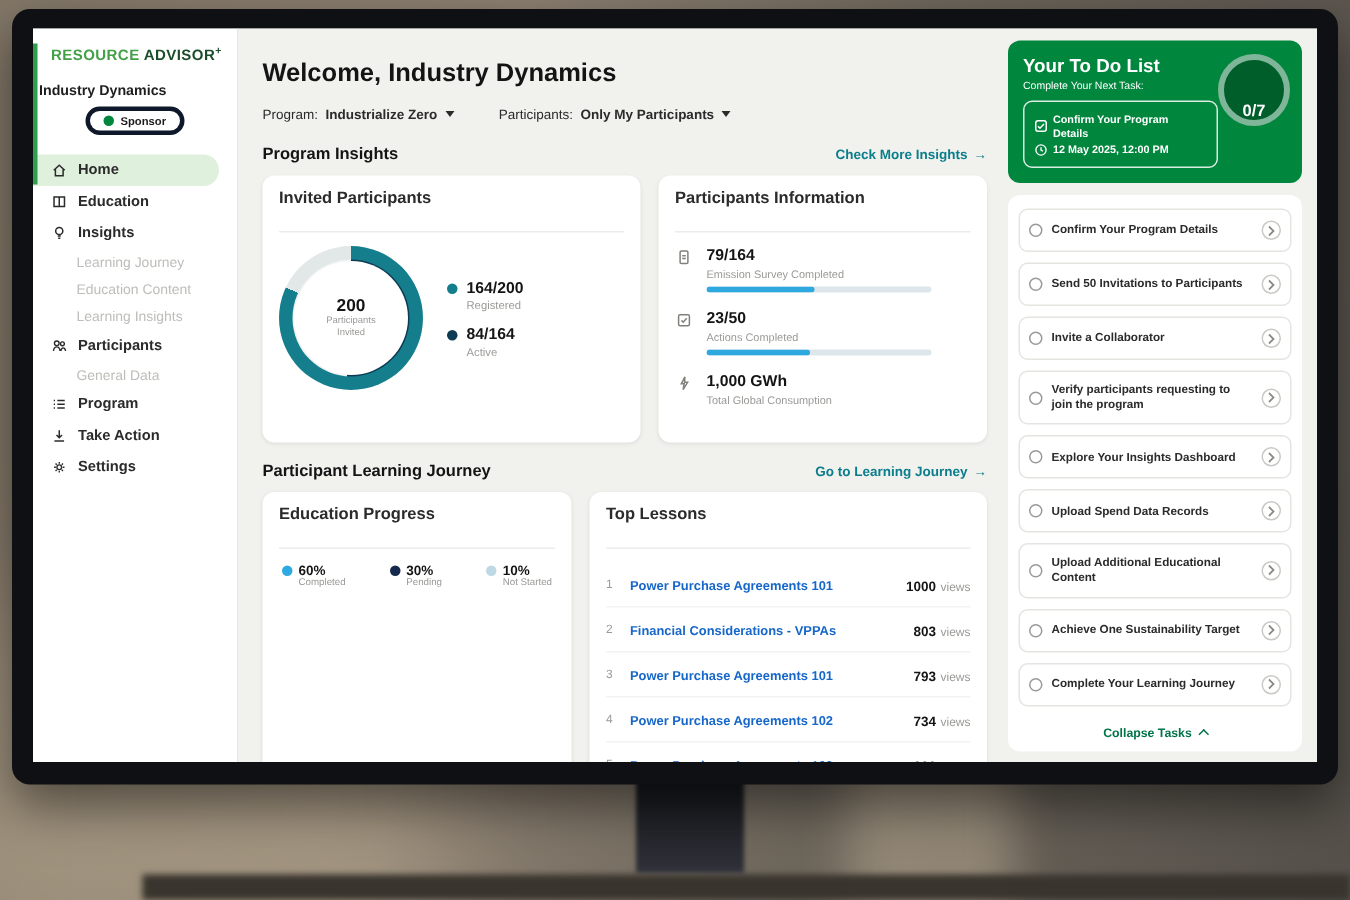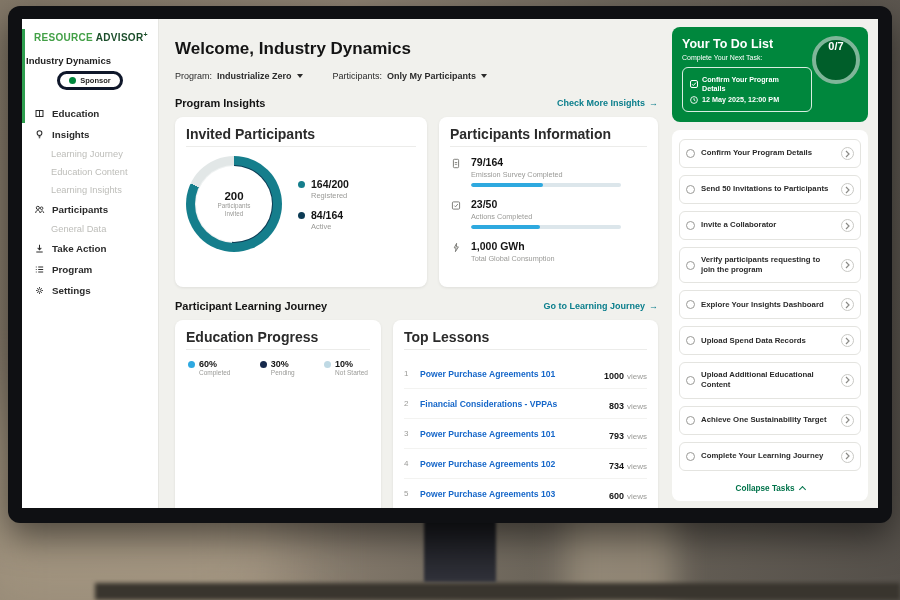--- a/index.html
+++ b/index.html
@@ -42,21 +42,21 @@
   .page-title{font-size:17px;color:#141414;margin:6px 0 12px;font-weight:bold}
   .filters{display:flex;gap:30px;font-size:9px;color:#2b2b2b;margin-bottom:16px;align-items:flex-end}
   .filter{display:flex;align-items:center;cursor:pointer}
   .f-value{font-weight:bold;margin-left:5px}
   .chev{width:0;height:0;border-left:3.5px solid transparent;border-right:3.5px solid transparent;border-top:4px solid #2b2b2b;display:inline-block;margin-left:5px}
   .section-row{display:flex;justify-content:space-between;align-items:center;margin:2px 0 8px}
   .section-title{font-size:11px;font-weight:bold;color:#141414}
   .tlink{font-size:9px;font-weight:bold;color:#0A7E8C;display:flex;align-items:center;gap:4px;cursor:pointer;text-decoration:none}
   .cards-row{display:flex;gap:12px;margin-bottom:13px}
   .card{background:#fff;border-radius:8px;box-shadow:0 1px 3px rgba(0,0,0,.08);padding:9px 11px}
-  .card-title{font-size:14px;font-weight:bold;color:#2b2b2b;padding-bottom:4px;border-bottom:1px solid #ececea;margin-bottom:9px}
+  .card-title{font-size:11px;font-weight:bold;color:#2b2b2b;padding-bottom:16px;border-bottom:1px solid #ececea;margin-bottom:9px}
   .card-invited{width:252px;min-height:158px}
   .card-pinfo{flex:1;min-height:158px}
   .card-edu{width:206px;min-height:150px}
   .card-lessons{flex:1;min-height:150px}
 
   
   .invited-body{display:flex;align-items:center}
   .donut{width:96px;height:96px;border-radius:50%;position:relative;flex-shrink:0;background:#E2E7E7}
   .donut-mid{position:absolute;inset:9px;border-radius:50%;background:#EFF2F2}
   .donut-hole{position:absolute;inset:10px;border-radius:50%;background:#fff;display:flex;flex-direction:column;align-items:center;justify-content:center;text-align:center}
@@ -97,21 +97,21 @@
   .l-title{color:#1667C9;font-weight:600;font-size:8.6px;flex:1;cursor:pointer}
   .l-views{white-space:nowrap}
   .l-views-val{font-weight:bold;font-size:9px;color:#141414}
   .l-views-lab{color:#9a9a97;font-size:8px;margin-left:3px}
 
   
   .right{width:208px;flex-shrink:0;padding:8px 10px 0 2px;display:flex;flex-direction:column;overflow:hidden}
   .todo-card{background:#00873D;border-radius:8px;padding:10px;color:#fff;position:relative;flex-shrink:0}
   .todo-title{font-size:12.5px;font-weight:bold;margin-bottom:3px}
   .todo-sub{font-size:7px;margin-bottom:6px}
-  .todo-progress{position:absolute;right:8px;top:9px;width:48px;height:48px;border-radius:50%;background:#005E2A;border:4px solid #7FB699;display:flex;align-items:flex-start;justify-content:center;font-size:11px;font-weight:bold;color:#fff}
+  .todo-progress{position:absolute;right:8px;top:9px;width:48px;height:48px;border-radius:50%;background:#005E2A;border:4px solid #7FB699;display:flex;align-items:flex-end;justify-content:center;font-size:11px;font-weight:bold;color:#fff}
   .next-task{border:1px solid rgba(255,255,255,.85);border-radius:6px;padding:5px 7px;width:130px;font-size:7.2px;font-weight:600;cursor:pointer}
   .nt-row{display:flex;align-items:center;gap:4px;margin:2px 0}
   .task-card{background:#fff;border-radius:8px;margin-top:8px;padding:2px 7px 0;flex-shrink:0}
   .task{display:flex;align-items:center;gap:6px;border:1px solid #e4e4e0;border-radius:6px;padding:7px 6px;margin:7px 0;font-size:7.8px;font-weight:600;color:#2b2b2b;cursor:pointer}
   .task-check{width:9px;height:9px;border:1px solid #9a9a97;border-radius:50%;flex-shrink:0;background:#fff;cursor:pointer}
   .task-label{flex:1;line-height:1.3}
   .task-go{width:13px;height:13px;border:1px solid #c9c9c5;border-radius:50%;display:flex;align-items:center;justify-content:center;flex-shrink:0;cursor:pointer}
   .collapse{display:flex;justify-content:center;align-items:center;gap:5px;color:#00734A;font-size:8.2px;font-weight:bold;padding:6px 0 8px;cursor:pointer}
   .up-chev{width:5px;height:5px;border-left:1.5px solid #00734A;border-top:1.5px solid #00734A;transform:rotate(45deg);margin-top:2px}
   svg{display:block}
@@ -132,20 +132,28 @@
       <div class="logo">
         <span class="logo-res">RESOURCE</span>
         <span class="logo-adv">ADVISOR</span><sup>+</sup>
       </div>
       <div class="org">Industry Dynamics</div>
       <div class="badge">
         <span class="badge-dot"></span>
         <span>Sponsor</span>
       </div>
       <nav>
+        <div class="nav-item active">
+          <span class="nav-icon">
+              <svg width="11" height="11" viewBox="0 0 12 12">
+                <path d="M2 6 L6 2.3 L10 6 M3.2 5.2 V10 H8.8 V5.2" fill="none" stroke="currentColor" stroke-width="1.1"></path>
+              </svg>
+            </span>
+          <span>Home</span>
+        </div>
         <div class="nav-item">
           <span class="nav-icon">
               <svg width="11" height="11" viewBox="0 0 12 12">
                 <path d="M2.2 2.6h7.6v6.8H2.2z M6 2.6v6.8" fill="none" stroke="currentColor" stroke-width="1.1"></path>
               </svg>
             </span>
           <span>Education</span>
         </div>
         <div class="nav-item">
           <span class="nav-icon">
@@ -174,32 +182,32 @@
               </svg>
             </span>
           <span>Participants</span>
         </div>
         <div class="nav-item sub">
           <span>General Data</span>
         </div>
         <div class="nav-item">
           <span class="nav-icon">
               <svg width="11" height="11" viewBox="0 0 12 12">
+                <path d="M2 3.2h.9 M2 6h.9 M2 8.8h.9 M4.6 3.2H10 M4.6 6H10 M4.6 8.8H10" stroke="currentColor" stroke-width="1.1" fill="none"></path>
+              </svg>
+            </span>
+          <span>Program</span>
+        </div>
+        <div class="nav-item">
+          <span class="nav-icon">
+              <svg width="11" height="11" viewBox="0 0 12 12">
                 <path d="M6 2v5.2 M4 5.4 L6 7.4 L8 5.4 M2.5 9.8h7" fill="none" stroke="currentColor" stroke-width="1.1"></path>
               </svg>
             </span>
           <span>Take Action</span>
-        </div>
-        <div class="nav-item">
-          <span class="nav-icon">
-              <svg width="11" height="11" viewBox="0 0 12 12">
-                <path d="M2 3.2h.9 M2 6h.9 M2 8.8h.9 M4.6 3.2H10 M4.6 6H10 M4.6 8.8H10" stroke="currentColor" stroke-width="1.1" fill="none"></path>
-              </svg>
-            </span>
-          <span>Program</span>
         </div>
         <div class="nav-item">
           <span class="nav-icon">
               <svg width="11" height="11" viewBox="0 0 12 12">
                 <circle cx="6" cy="6" r="1.7" fill="none" stroke="currentColor" stroke-width="1"></circle>
                 <path d="M6 2.2v1.3 M6 8.5v1.3 M2.2 6h1.3 M8.5 6h1.3 M3.3 3.3l.9.9 M7.8 7.8l.9.9 M8.7 3.3l-.9.9 M4.2 7.8l-.9.9" stroke="currentColor" stroke-width="1" fill="none"></path>
               </svg>
             </span>
           <span>Settings</span>
         </div>

